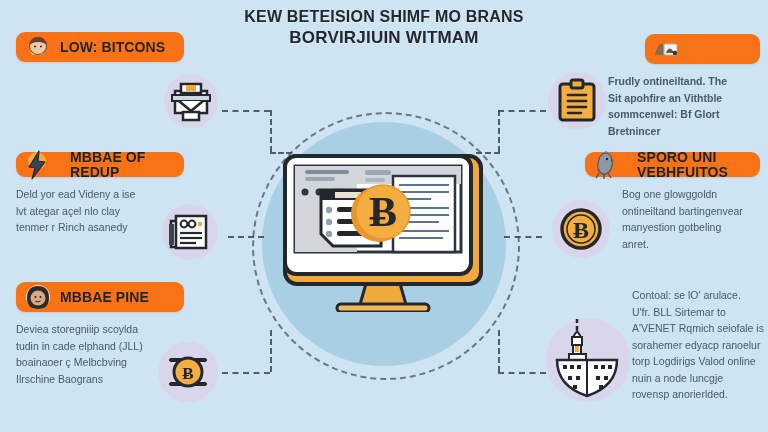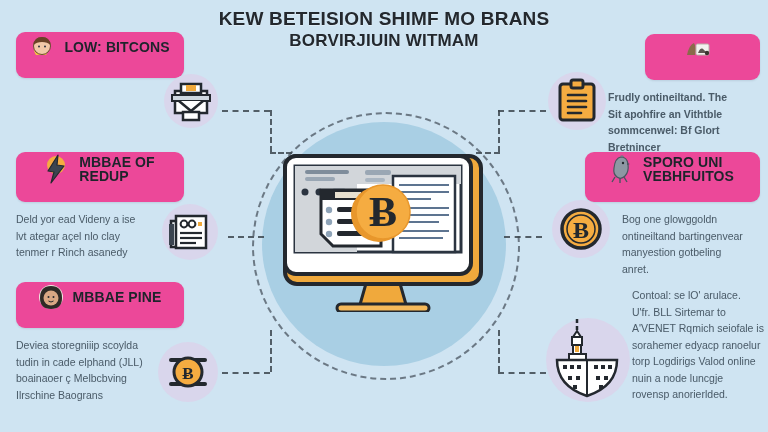--- a/index.html
+++ b/index.html
@@ -14,55 +14,54 @@
   
   .title{
     position:absolute;left:0;right:0;top:8px;
     text-align:center;
     color:#23282e;
     font-weight:700;
     letter-spacing:.2px;
     line-height:1.18;
     text-shadow:0 1px 0 rgba(255,255,255,.35);
   }
-  .title .l1{font-size:19px;display:block;}
+  .title .l1{font-size:16px;display:block;}
   .title .l2{font-size:17px;display:block;margin-top:1px;}
 
   
   .dash-circle{
     position:absolute;
     left:252px;top:112px;width:264px;height:264px;
     border:2px dashed #4a5560;border-radius:50%;
     opacity:.75;
   }
   .center-disc{
     position:absolute;left:262px;top:122px;width:244px;height:244px;
     border-radius:50%;background:#a9cfe4;
   }
   .conn{position:absolute;border-color:#3d474f;opacity:.85;}
   .conn.h{border-top:2px dashed #3d474f;height:0;}
   .conn.v{border-left:2px dashed #3d474f;width:0;}
 
   
   .card{position:absolute;}
   .card .head{
-    background:#ec4899;
+    background:#f97316;
     border-radius:9px;
     height:30px;
     display:flex;align-items:center;
-    padding:0 10px 16px 8px;
+    padding:0 10px 0 8px;
     box-shadow:0 1px 2px rgba(40,60,80,.12);
-    justify-content:center;
   }
   .card .head .htext{
     color:#1e242b;font-weight:700;font-size:14px;
     line-height:1.03;letter-spacing:.1px;
     white-space:pre-line;
   }
-  .card.two-line .head{height:34px;}
+  .card.two-line .head{height:25px;gap:10px;}
   .card .body{
     margin-top:9px;
     color:#4a5b68;
     font-size:10.5px;
     line-height:1.58;
     white-space:pre-line;
     text-shadow:0 0 1px rgba(200,220,235,.6);
   }
   .card.right .head{padding-left:6px;margin-left:37px;}
   .card.right .body{margin-left:74px;}

